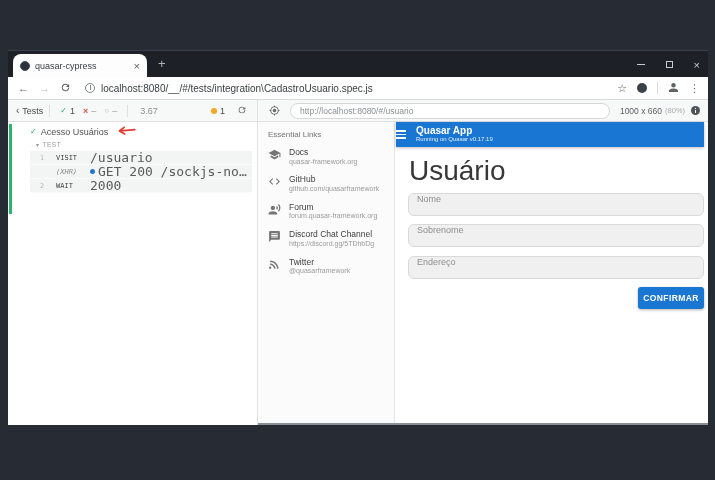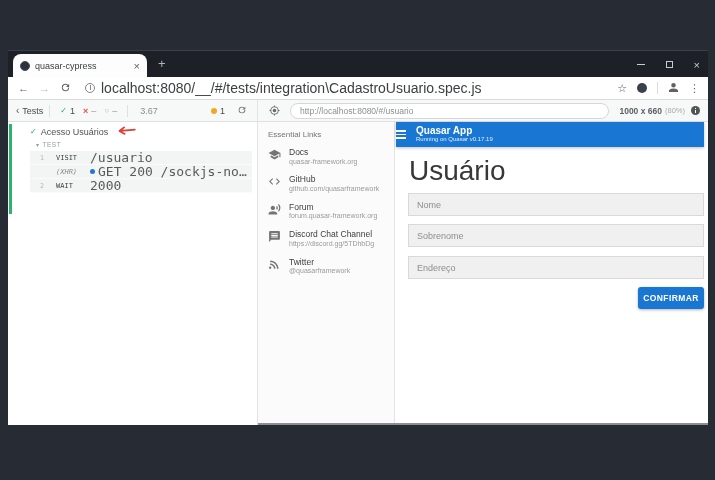--- a/index.html
+++ b/index.html
@@ -21,21 +21,21 @@
   .wc-close { font-size:11px; color:#c8cacd; line-height:10px; }
 
   
   .addressbar { position:absolute; left:0; top:27px; width:700px; height:23px; background:#fff; border-bottom:1px solid #dadada; display:flex; align-items:center; font-size:11px; color:#5f6368; }
   .nav-ic { margin-left:10px; font-size:11px; }
   .nav-fwd { color:#b7bbc0; }
   .reload-svg { margin-left:10px; }
   .info-circ { width:10px; height:10px; border:1px solid #80868b; border-radius:50%; margin-left:14px; position:relative; flex:none; }
   .info-circ i { position:absolute; left:4px; top:2px; width:1px; height:4px; background:#80868b; }
   .info-circ b { position:absolute; left:4px; top:1px; width:1px; height:1px; background:#80868b; }
-  .url-text { font-size:14px; color:#3c4043; margin-left:6px; flex:1; white-space:nowrap; overflow:hidden; }
+  .url-text { font-size:10px; color:#3c4043; margin-left:6px; flex:1; white-space:nowrap; overflow:hidden; }
   .bar-right { display:flex; align-items:center; gap:10px; margin-right:8px; }
   .star { font-size:11px; color:#5f6368; }
   .ext-circ { width:10px; height:10px; border-radius:50%; background:#3b414b; }
   .vsep { width:1px; height:12px; background:#dadce0; }
   .menu-dots { font-size:11px; color:#5f6368; }
 
   
   .rep-head { position:absolute; left:0; top:50px; width:250px; height:22px; background:#f7f8f8; border-bottom:1px solid #e0e0e0; border-right:1px solid #e3e3e3; display:flex; align-items:center; font-size:9px; color:#4a4a4a; }
   .back-tests { display:flex; align-items:center; gap:3px; margin-left:8px; }
   .chev { font-size:10px; color:#555; }
@@ -47,21 +47,21 @@
   .st-dash { color:#9a9a9a; }
   .duration { color:#8d8d8d; margin-left:6px; }
   .rh-spacer { flex:1; }
   .dot-badge { display:flex; align-items:center; gap:3px; margin-right:12px; }
   .ydot { width:6px; height:6px; border-radius:50%; background:#f5a623; }
   .reload2 { margin-right:10px; }
 
   .aut-head { position:absolute; left:250px; top:50px; width:450px; height:22px; background:#f7f8f8; border-bottom:1px solid #e0e0e0; display:flex; align-items:center; }
   .selector-ic { margin-left:11px; flex:none; }
   .url-pill { flex:1; margin:0 10px; height:16px; border:1px solid #d7d7d7; border-radius:9px; background:#fff; font-size:8.5px; color:#8b8f93; line-height:14px; padding-left:9px; white-space:nowrap; overflow:hidden; }
-  .viewport { font-size:8.5px; color:#5d6165; white-space:nowrap;font-weight:bold; }
+  .viewport { font-size:8.5px; color:#5d6165; white-space:nowrap; }
   .scale { font-size:7.5px; color:#a8abae; margin-left:3px; white-space:nowrap; }
   .aut-info { width:9px; height:9px; border-radius:50%; background:#4f5457; margin:0 8px 0 6px; position:relative; flex:none; }
   .aut-info i { position:absolute; left:4px; top:4px; width:1px; height:3px; background:#fff; }
   .aut-info b { position:absolute; left:4px; top:2px; width:1px; height:1px; background:#fff; }
 
   
   .reporter { position:absolute; left:0; top:72px; width:250px; height:303px; background:#fff; border-right:1px solid #e3e3e3; overflow:hidden; }
   .green-strip { position:absolute; left:1px; top:2px; width:3px; height:90px; background:#2cb46e; }
   .suite-row { display:flex; align-items:center; gap:4px; padding:6px 0 0 14px; font-size:9px; color:#434343; }
   .caret { font-size:6px; color:#9a9a9a; }
@@ -90,21 +90,21 @@
   .d-caption { font-size:7px; color:#9a9a9a; line-height:1.25; white-space:nowrap; overflow:hidden; max-width:105px; }
 
   .app-main { position:absolute; left:138px; top:0; width:312px; height:301px; background:#fff; }
   .app-header { position:absolute; left:0; top:0; width:308px; height:25px; background:#1976d2; display:flex; align-items:center; box-shadow:0 1px 3px rgba(0,0,0,.25); }
   .burger { display:flex; flex-direction:column; gap:2px; }
   .burger span { width:10px; height:1.5px; background:#fff; }
   .app-titles { margin-left:10px; color:#fff; }
   .app-title { font-size:10px; font-weight:bold; line-height:1.1; }
   .app-subtitle { font-size:6px; color:rgba(255,255,255,.88); line-height:1.2; }
   .page-title { position:absolute; left:13px; top:33px; font-size:28px; color:#383838; }
-  .q-field { position:absolute; left:12px; width:296px; height:23px; background:#f0f0f0; border:1px solid #d9d9d9; border-radius:0; display:flex; align-items:center; }
+  .q-field { position:absolute; left:12px; width:296px; height:23px; background:#f0f0f0; border:1px solid #d9d9d9; border-radius:6px; display:flex; align-items:flex-start; }
   .q-label { font-size:9px; color:#8e8e8e; margin-left:8px; }
   .f0 { top:71px; } .f1 { top:102px; } .f2 { top:134px; }
   .submit-btn { position:absolute; left:242px; top:165px; width:66px; height:22px; background:#1976d2; color:#fff; border:none; border-radius:3px; font-size:8.5px; font-weight:bold; letter-spacing:.4px; font-family:"Liberation Sans", sans-serif; box-shadow:0 1px 3px rgba(0,0,0,.3); }
 </style>
 </head>
 <body>
 
 <div class="window">
 
   <div class="titlebar">

